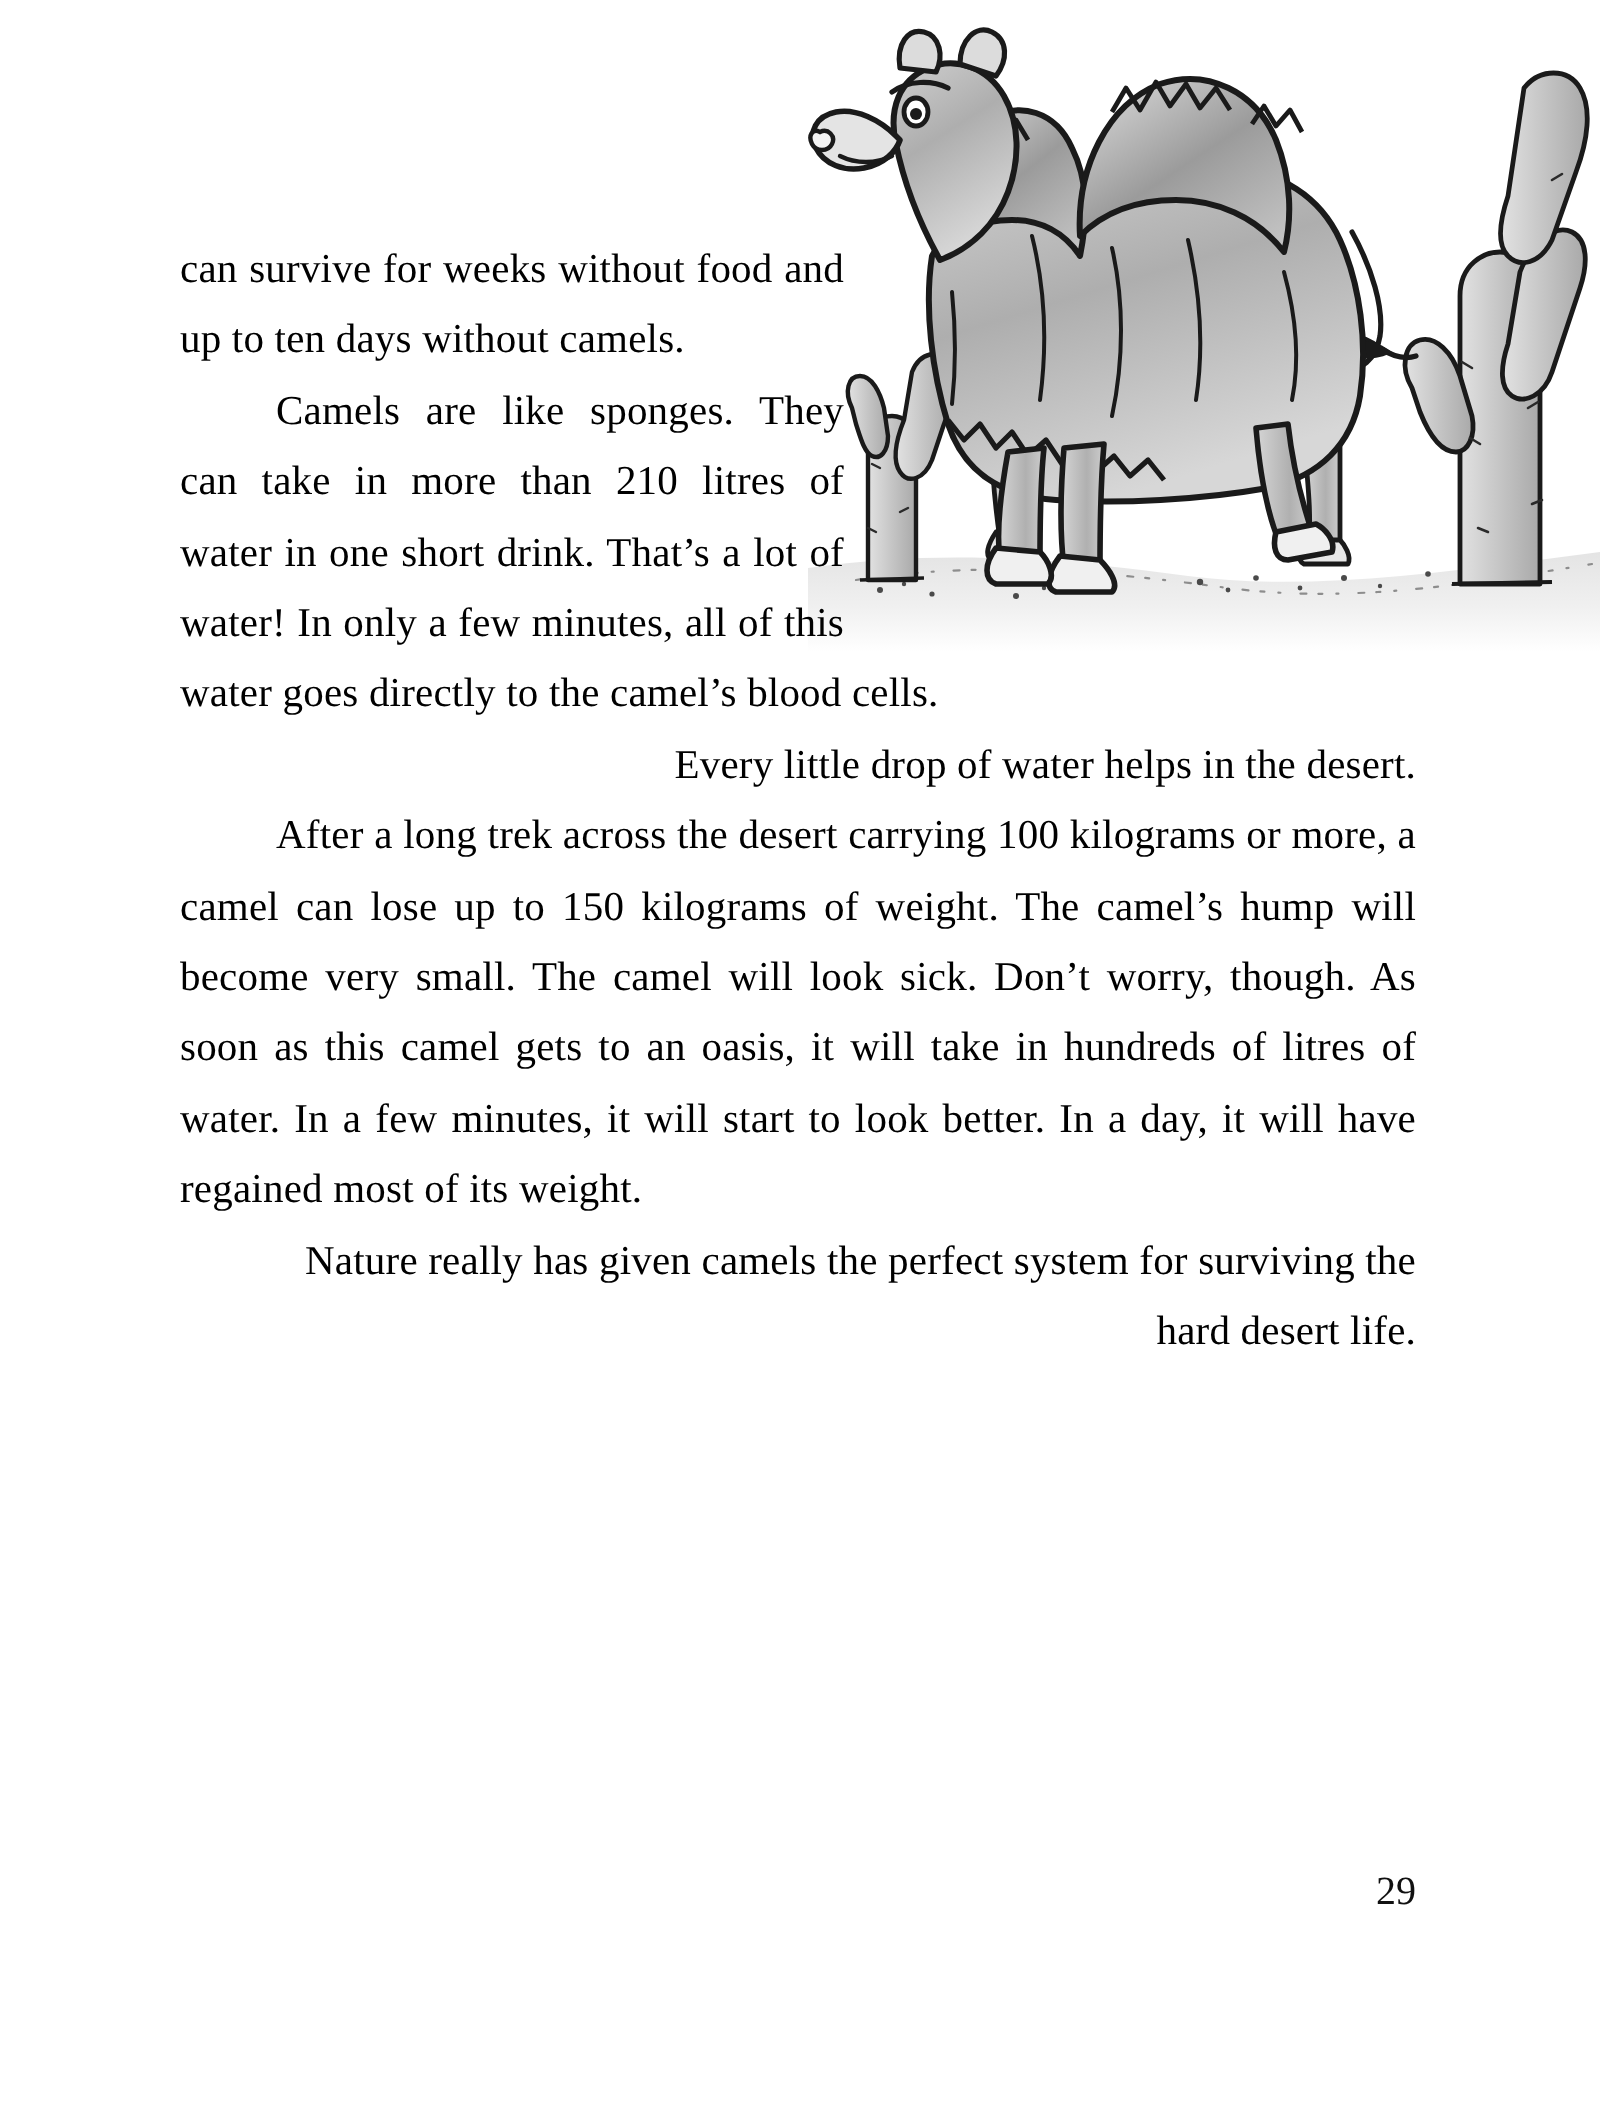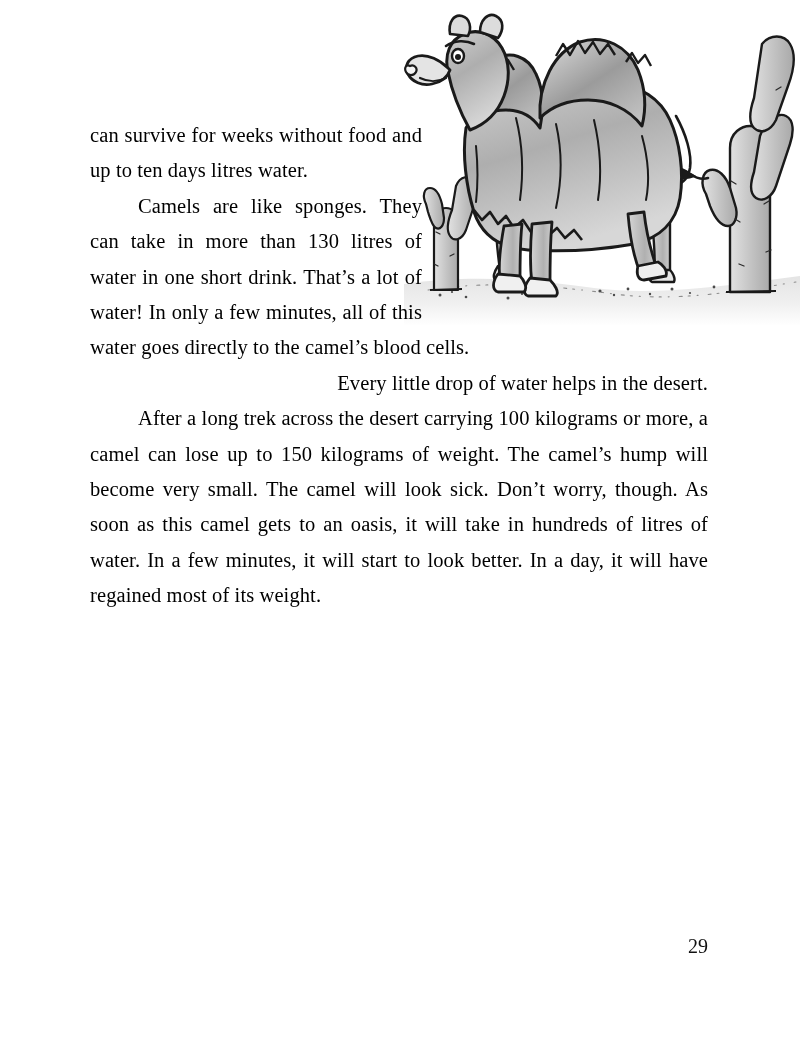--- a/index.html
+++ b/index.html
@@ -241,22 +241,23 @@
           <path d="M72 138 C74 158 74 176 72 194"></path>
           <path d="M238 128 C244 150 246 172 242 192"></path>
         </g>
       </g>
     </svg>
   </div>
 
   <div id="textblock">
     <div id="art-spacer"></div>
 
-    <p class="para">can survive for weeks without food and up to ten days litres water.</p>
-    <p class="para indent">Camels are like sponges. They can take in more than 130 litres of water in one short drink. That’s a lot of water! In only a few minutes, all of this water goes directly to the camel’s blood cells.</p>
+    <p class="para">can survive for weeks without food and up to ten days without camels.</p>
+    <p class="para indent">Camels are like sponges. They can take in more than 210 litres of water in one short drink. That’s a lot of water! In only a few minutes, all of this water goes directly to the camel’s blood cells.</p>
     <p class="para indent last-left">Every little drop of water helps in the desert.</p>
     <p class="para indent">After a long trek across the desert carrying 100 kilograms or more, a camel can lose up to 150 kilograms of weight. The camel’s hump will become very small. The camel will look sick. Don’t worry, though. As soon as this camel gets to an oasis, it will take in hundreds of litres of water. In a few minutes, it will start to look better. In a day, it will have regained most of its weight.</p>
+    <p class="para indent last-left">Nature really has given camels the perfect system for surviving the hard desert life.</p>
   </div>
 
   <div id="folio">29</div>
 
 
 </div>
 
 </body></html>

